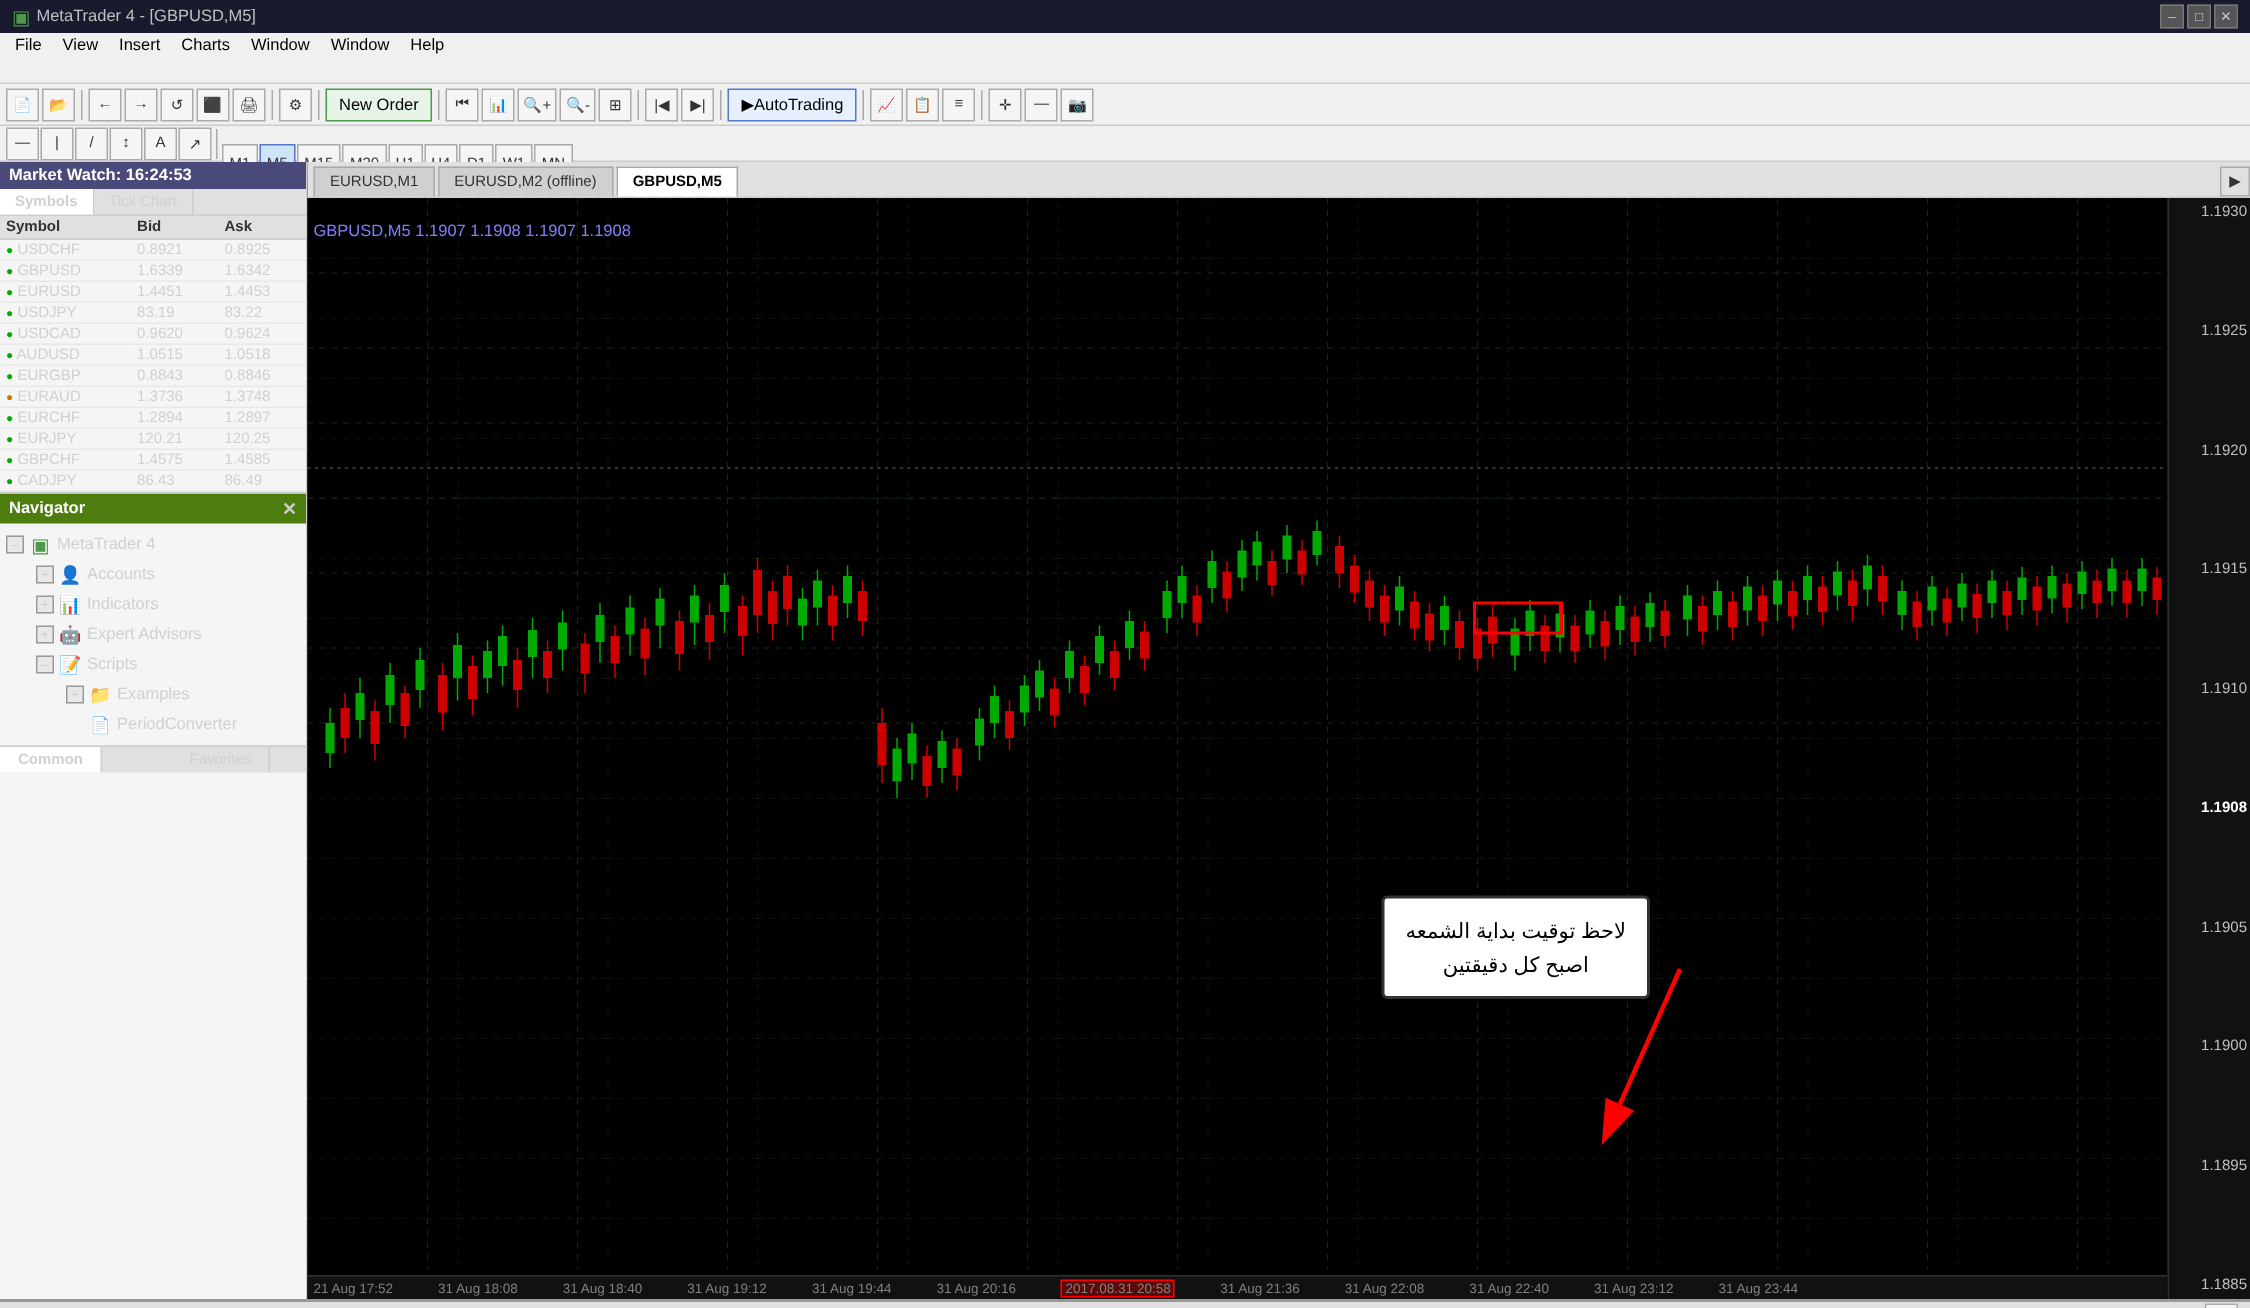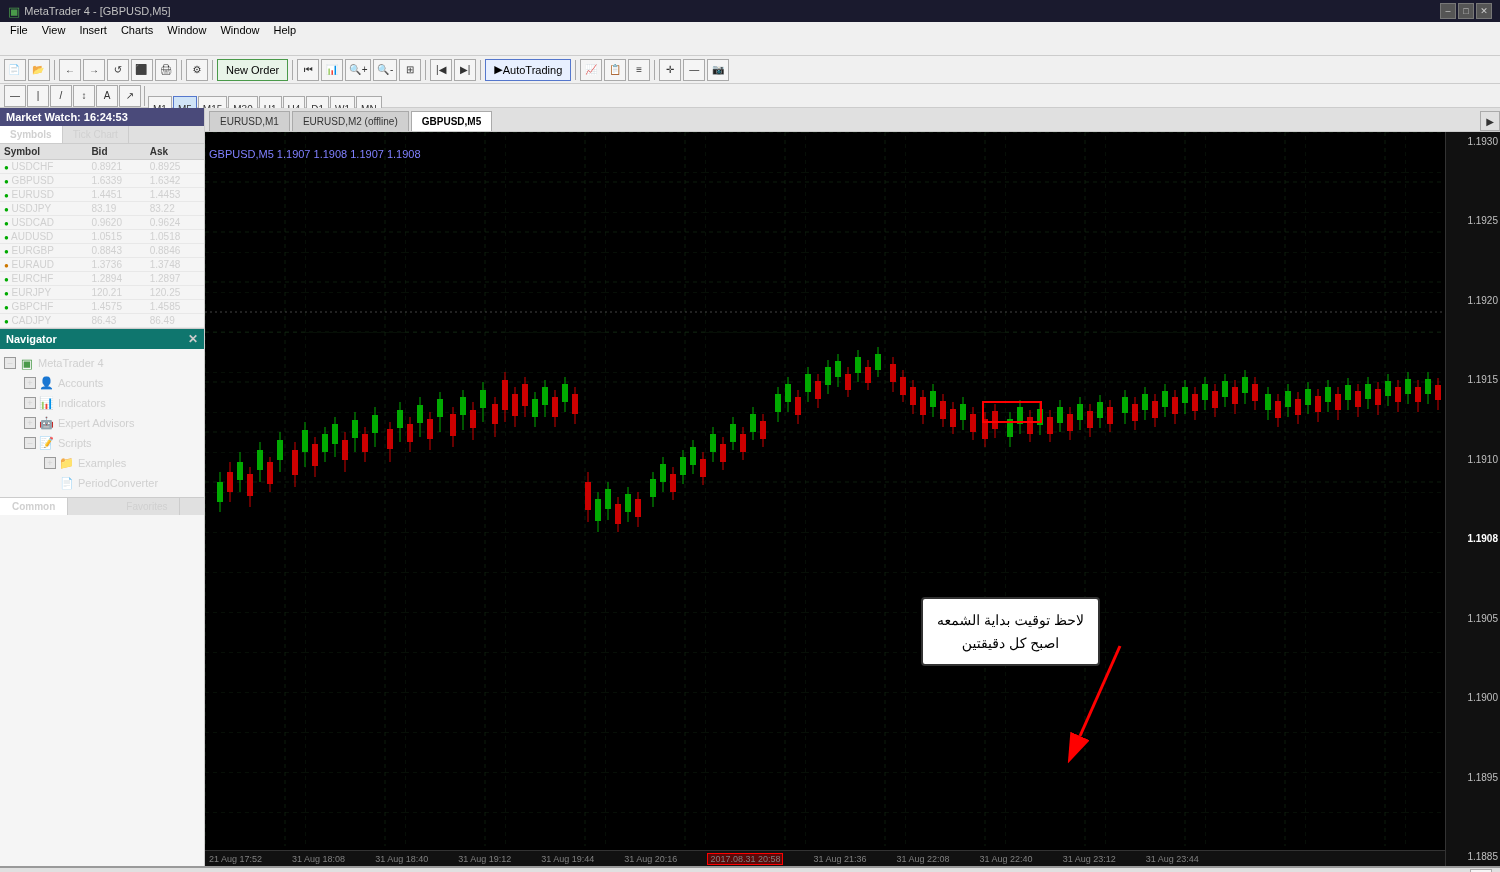--- a/index.html
+++ b/index.html
@@ -38,21 +38,21 @@
     #mw-header { background: #4a4a7a; color: white; padding: 3px 6px; font-size: 11px; font-weight: bold; display: flex; justify-content: space-between; align-items: center; }
     #mw-table { width: 100%; border-collapse: collapse; }
     #mw-table th { background: #e0e0e0; color: #333; font-size: 10px; padding: 2px 4px; border-bottom: 1px solid #ccc; text-align: left; }
     #mw-table td { font-size: 10px; padding: 1px 4px; border-bottom: 1px solid #e8e8e8; }
     .mw-tabs { display: flex; background: #e0e0e0; border-bottom: 1px solid #ccc; }
     .mw-tab { padding: 3px 10px; font-size: 10px; cursor: pointer; border-right: 1px solid #ccc; }
     .mw-tab.active { background: white; font-weight: bold; }
 
     
     #navigator { flex: 1; overflow: auto; }
-    #nav-header { background: #0f766e; color: white; padding: 3px 6px; font-size: 11px; font-weight: bold; display: flex; justify-content: space-between; align-items: center; }
+    #nav-header { background: #4d7c0f; color: white; padding: 3px 6px; font-size: 11px; font-weight: bold; display: flex; justify-content: space-between; align-items: center; }
     .nav-close { cursor: pointer; color: #ccc; font-size: 12px; }
     .nav-tree { padding: 4px; }
     .nav-item { display: flex; align-items: center; padding: 2px 0; cursor: pointer; font-size: 11px; }
     .nav-expand { width: 12px; height: 12px; border: 1px solid #999; background: #e8e8e8; display: flex; align-items: center; justify-content: center; font-size: 9px; margin-right: 3px; cursor: pointer; }
     .nav-icon { width: 16px; height: 16px; margin-right: 3px; display: flex; align-items: center; justify-content: center; }
     .nav-folder-icon { color: #e8c840; font-size: 12px; }
     .nav-sub { padding-left: 20px; }
     .nav-sub-item { display: flex; align-items: center; padding: 2px 0; cursor: pointer; font-size: 11px; }
 
     

